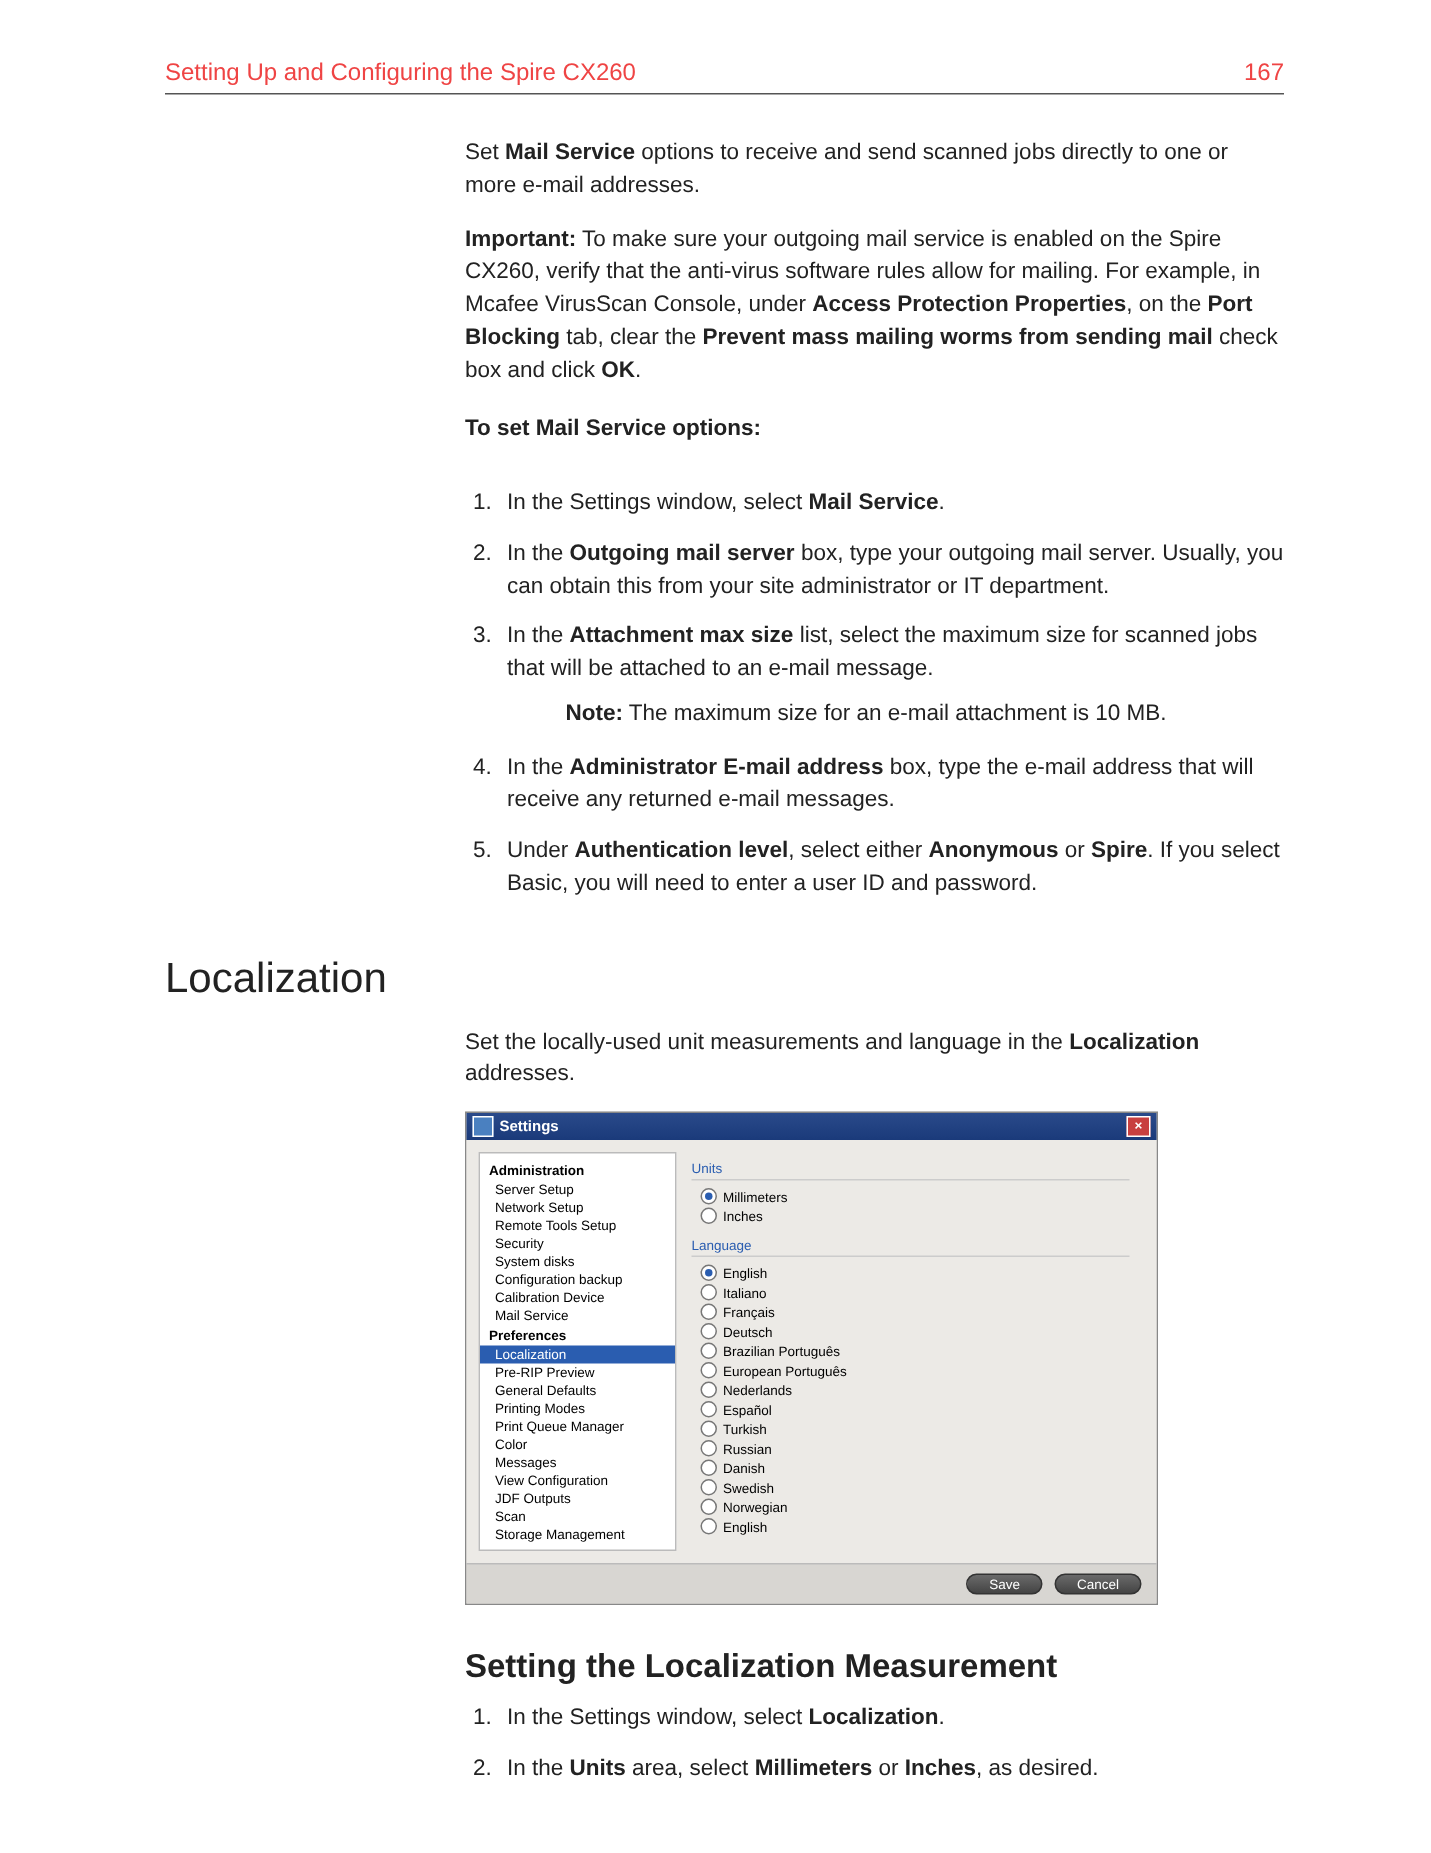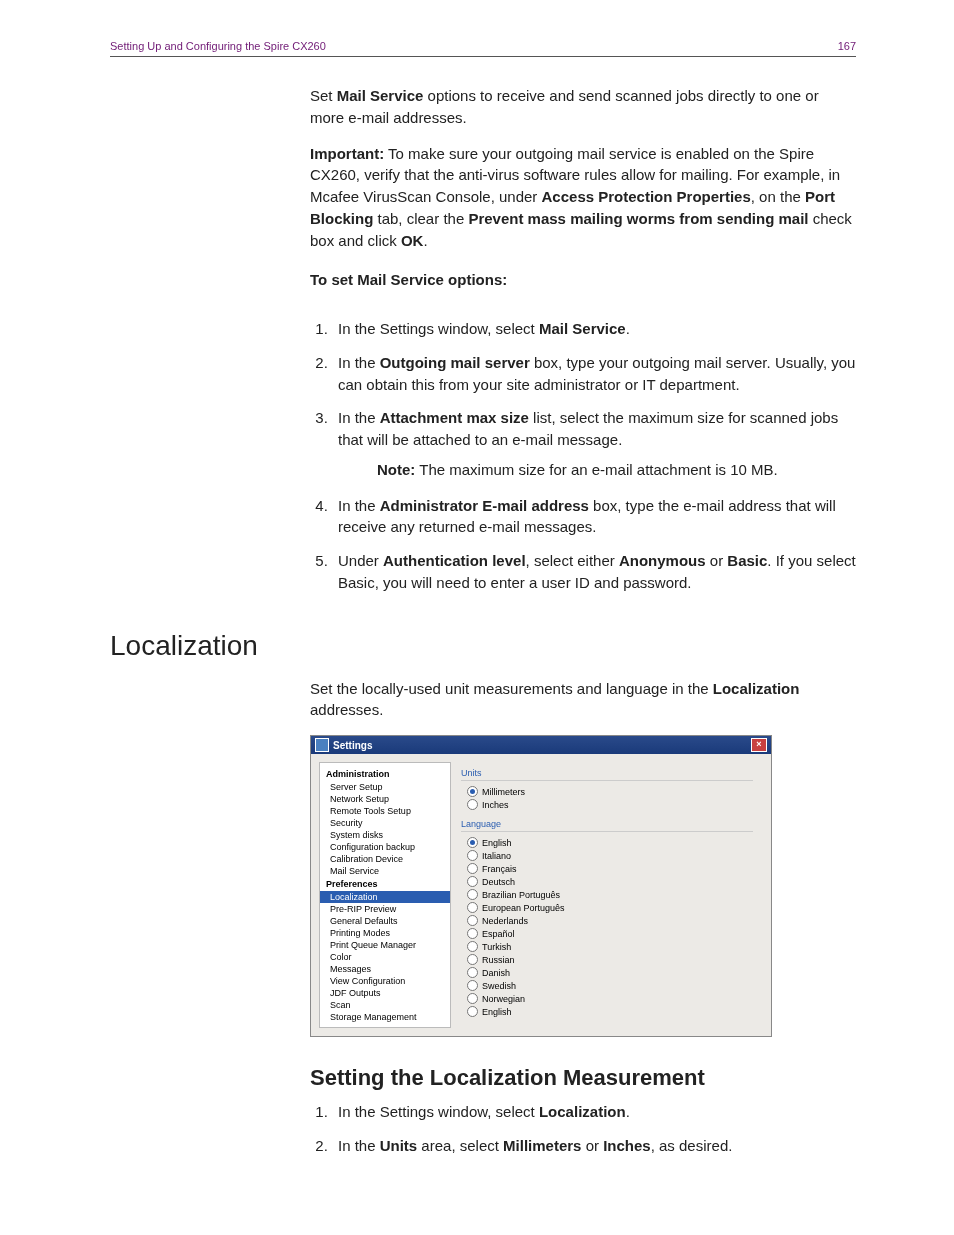--- a/index.html
+++ b/index.html
@@ -13,22 +13,22 @@
   }
   .page {
     padding: 40px 98px 60px 110px;
   }
   .header-row {
     display: flex;
     justify-content: space-between;
     border-bottom: 1px solid #555;
     padding-bottom: 4px;
     margin-bottom: 28px;
-    font-size: 11px;
-    color: #701a75;
+    font-size: 16px;
+    color: #ef4444;
   }
   .body-block {
     margin-left: 200px;
   }
   p { margin: 0 0 14px 0; line-height: 1.45; }
   .bold { font-weight: 700; }
   .sub-heading {
     font-weight: 700;
     margin: 18px 0 27px 0;
   }
@@ -179,21 +179,21 @@
       <li>
         <span>In the </span><span class="bold">Attachment max size</span><span> list, select the maximum size for scanned jobs that will be attached to an e-mail message.</span>
         <p class="note-inside">
           <span class="bold">Note:</span><span>  The maximum size for an e-mail attachment is 10 MB.</span>
         </p>
       </li>
       <li>
         <span>In the </span><span class="bold">Administrator E-mail address</span><span> box, type the e-mail address that will receive any returned e-mail messages.</span>
       </li>
       <li>
-        <span>Under </span><span class="bold">Authentication level</span><span>, select either </span><span class="bold">Anonymous</span><span> or </span><span class="bold">Basic</span><span>. If you select Basic, you will need to enter a user ID and password.</span>
+        <span>Under </span><span class="bold">Authentication level</span><span>, select either </span><span class="bold">Anonymous</span><span> or </span><span class="bold">Spire</span><span>. If you select Basic, you will need to enter a user ID and password.</span>
       </li>
     </ol>
   </div>
 
   <h1 class="section">Localization</h1>
 
   <div class="body-block">
     <p>
       <span>Set the locally-used unit measurements and language in the </span><span class="bold">Localization</span><span> addresses.</span>
     </p>
@@ -300,20 +300,24 @@
                 <span class="radio"></span>
                 <span>Norwegian</span>
               </div>
               <div class="radio-row">
                 <span class="radio"></span>
                 <span>English</span>
               </div>
             </div>
         </div>
       </div>
+      <div class="settings-footer">
+        <span class="dlg-btn">Save</span>
+        <span class="dlg-btn">Cancel</span>
+      </div>
     </div>
 
     <h2 class="subsection">Setting the Localization Measurement</h2>
     <ol class="steps">
       <li>
         <span>In the Settings window, select </span><span class="bold">Localization</span><span>.</span>
       </li>
       <li>
         <span>In the </span><span class="bold">Units</span><span> area, select </span><span class="bold">Millimeters</span><span> or </span><span class="bold">Inches</span><span>, as desired.</span>
       </li>

